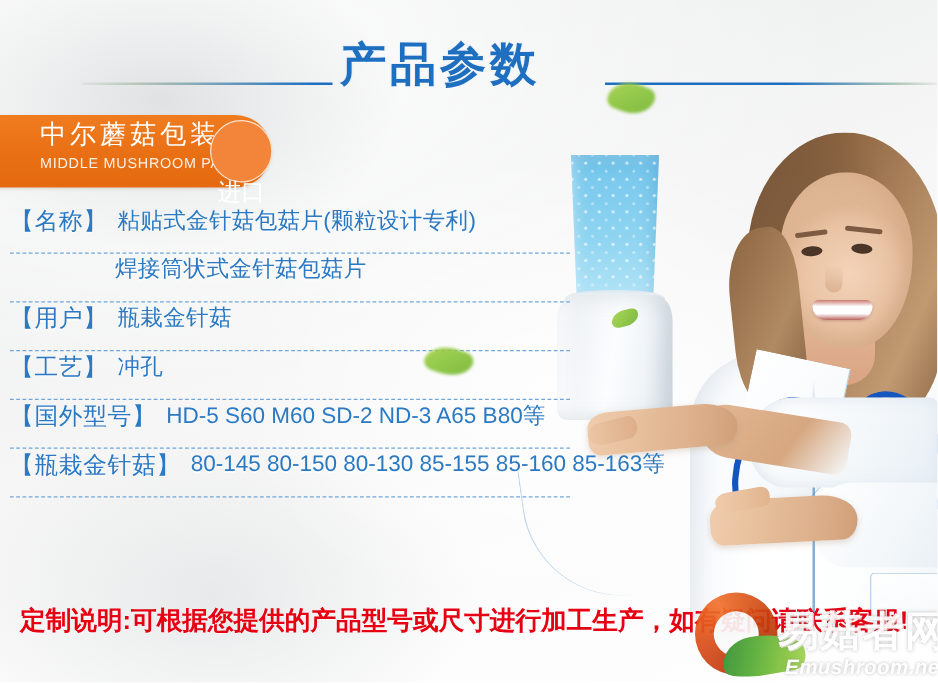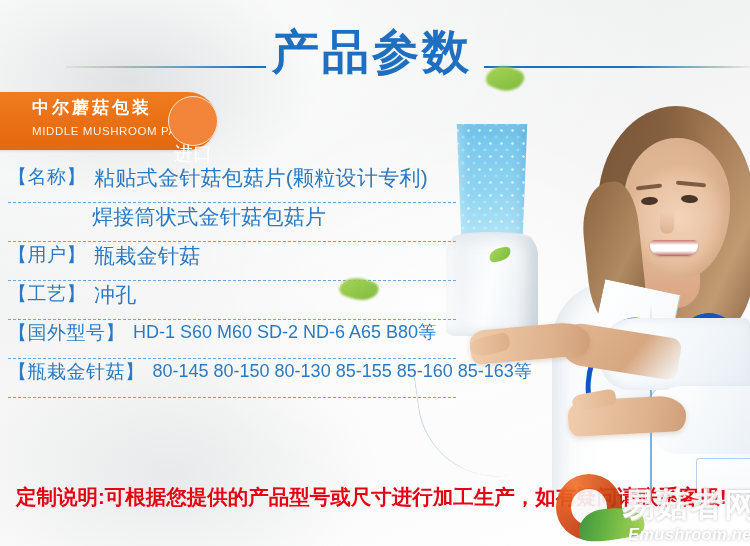--- a/index.html
+++ b/index.html
@@ -20,21 +20,21 @@
   .shade-tl{position:absolute;left:-60px;top:-40px;width:380px;height:240px;
     background:radial-gradient(closest-side,rgba(200,203,205,.55),rgba(200,203,205,0));}
   .shade-bl{position:absolute;left:-40px;bottom:-60px;width:420px;height:260px;
     background:radial-gradient(closest-side,rgba(205,208,210,.40),rgba(205,208,210,0));}
   .shade-ctr{position:absolute;left:180px;top:120px;width:520px;height:380px;
     background:radial-gradient(closest-side,rgba(255,255,255,.85),rgba(255,255,255,0));}
 
   
   .title{
     position:absolute;left:272px;top:22px;
-    font-size:47px;line-height:60px;font-weight:bold;
+    font-size:37px;line-height:60px;font-weight:bold;
     letter-spacing:3px;
     color:#1f6fc0;
     text-shadow:0 1px 0 rgba(255,255,255,.85), 0 0 1px rgba(31,111,192,.35);
     white-space:nowrap;
     text-align:right;
   }
   .rule{position:absolute;height:2px;top:66px;}
   .rule-left{left:66px;width:200px;
     background:linear-gradient(to right,rgba(150,170,150,.15),rgba(140,165,140,.55) 25%,#1f6fc0 92%,#1f6fc0 100%);}
   .rule-right{left:484px;width:266px;
@@ -51,22 +51,22 @@
 
   
   .brand{
     position:absolute;left:-18px;top:92px;width:235px;height:58px;
     background:linear-gradient(180deg,#f07c20 0%,#e96f14 55%,#e4690f 100%);
     border-radius:0 34px 34px 0;
     box-shadow:0 1px 3px rgba(0,0,0,.12);
   }
   .brand-cn{
     position:absolute;left:32px;top:96px;
-    font-size:17px;line-height:24px;color:#ffffff;letter-spacing:3px;
-    font-weight:bold;white-space:nowrap;
+    font-size:21px;line-height:24px;color:#ffffff;letter-spacing:3px;
+    font-weight:normal;white-space:nowrap;
   }
   .brand-en{
     position:absolute;left:32px;top:124px;
     font-size:11.5px;line-height:14px;color:#fdf0e4;letter-spacing:.6px;
     white-space:nowrap;
   }
   .brand-badge{
     position:absolute;left:168px;top:96px;width:50px;height:50px;border-radius:50%;
     background:#f3853a;border:1.5px solid #fbe2cd;
     box-sizing:border-box;
@@ -87,21 +87,21 @@
   .spec-key{
     flex:0 0 auto;min-width:76px;
     font-size:19px;color:#2a79c2;white-space:nowrap;letter-spacing:.5px;
     text-shadow:0 1px 0 rgba(255,255,255,.7);
   }
   .spec-key.wide{min-width:106px;}
   .spec-key.empty{min-width:76px;}
   .spec-val{
     flex:1 1 auto;
     padding-left:8px;
-    font-size:21px;color:#2a79c2;white-space:nowrap;letter-spacing:.3px;
+    font-size:18px;color:#2a79c2;white-space:nowrap;letter-spacing:.3px;
     text-shadow:0 1px 0 rgba(255,255,255,.7);
   }
   .spec-val.models{font-size:18px;letter-spacing:0px;}
 
   
   .bottle{position:absolute;left:444px;top:124px;width:96px;height:212px;}
   .sleeve{
     position:absolute;left:8px;top:0;width:80px;height:120px;
     background:linear-gradient(180deg,#6ec2ea 0%,#7ccaee 18%,#8ed4f1 55%,#a9e0f5 85%,#bfe8f8 100%);
     border-radius:4px 4px 10px 10px/4px 4px 16px 16px;
@@ -377,21 +377,21 @@
     <div class="spec-row">
       <div class="spec-key">【用户】</div>
       <div class="spec-val">瓶栽金针菇</div>
     </div>
     <div class="spec-row">
       <div class="spec-key">【工艺】</div>
       <div class="spec-val">冲孔</div>
     </div>
     <div class="spec-row">
       <div class="spec-key wide">【国外型号】</div>
-      <div class="spec-val models">HD-1 S60 M60 SD-2 ND-6 A65 B80等</div>
+      <div class="spec-val models">HD-5 S60 M60 SD-2 ND-3 A65 B80等</div>
     </div>
     <div class="spec-row">
       <div class="spec-key wide">【瓶栽金针菇】</div>
       <div class="spec-val models">80-145 80-150 80-130 85-155 85-160 85-163等</div>
     </div>
   </div>
   <div class="leaf leaf-row"></div>
 
   <div class="note">定制说明:可根据您提供的产品型号或尺寸进行加工生产，如有疑问请联系客服!</div>
 

